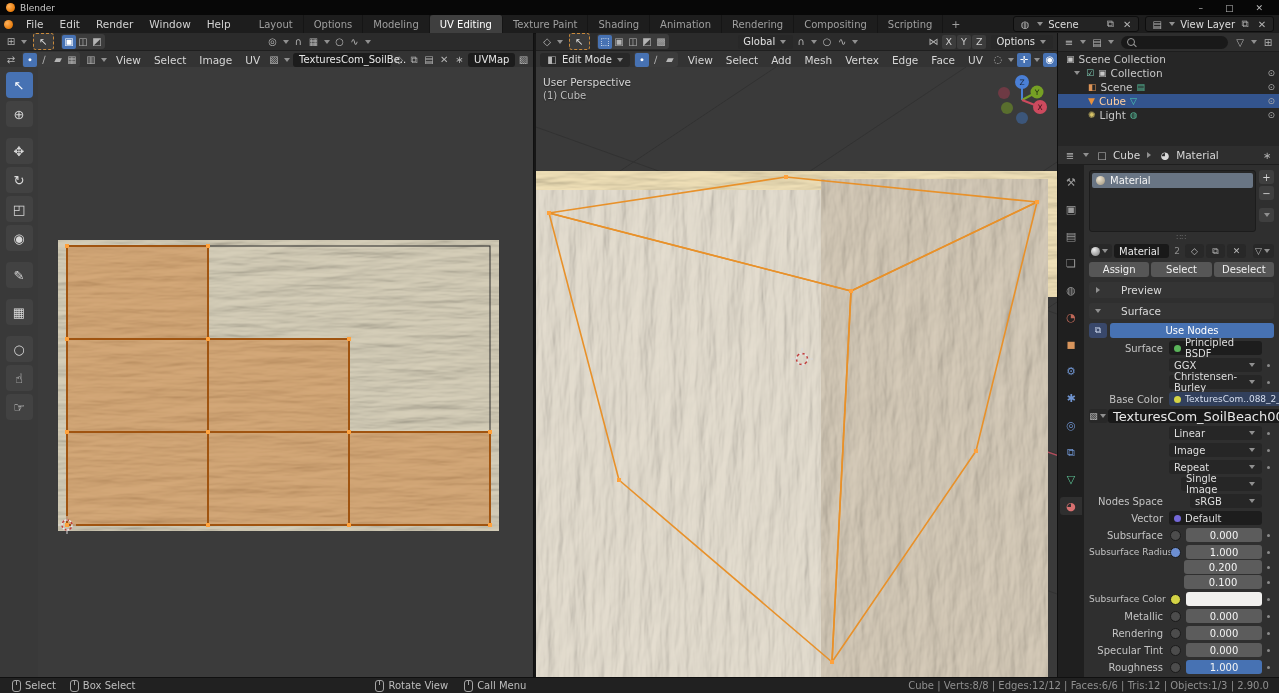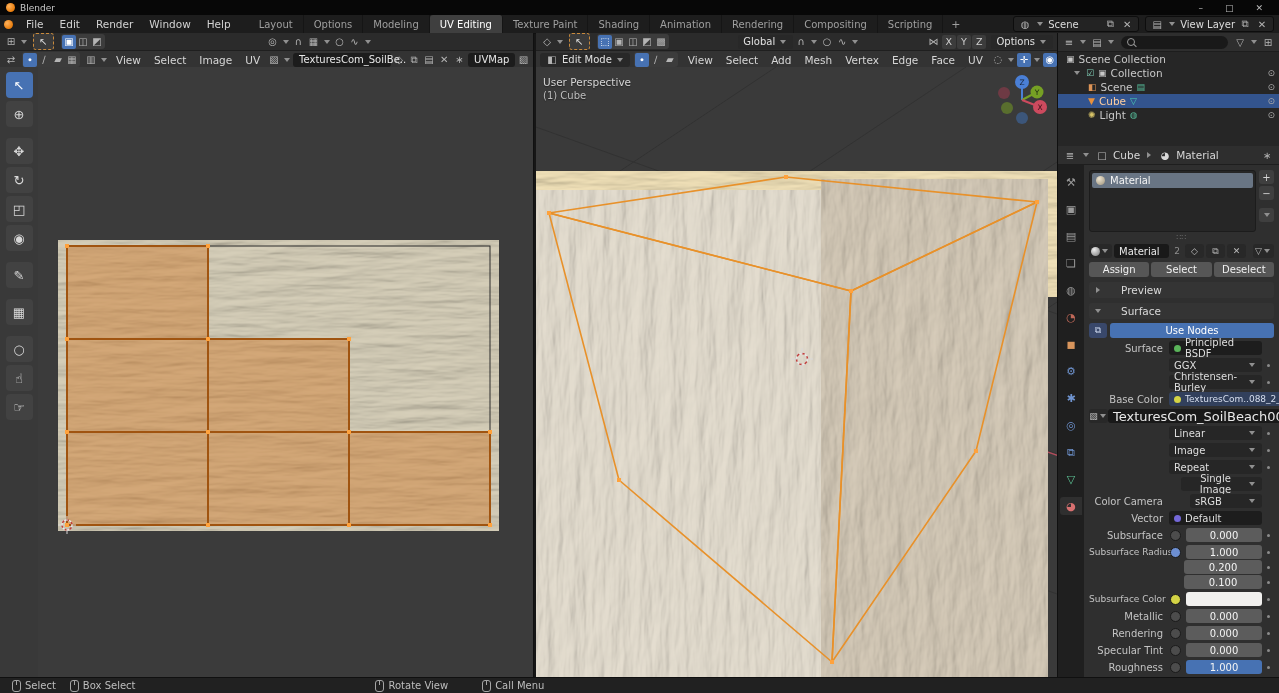--- a/index.html
+++ b/index.html
@@ -84,21 +84,21 @@
   .un-ic{width:18px;height:15px;background:#39486b;border-radius:3px;display:flex;align-items:center;justify-content:center;color:#cdd8ef;font-size:9px;}
   .un-btn{flex:1;background:#4772b3;border-radius:3px;height:15px;display:flex;align-items:center;justify-content:center;color:#fff;}
   .prow{display:flex;align-items:center;height:14px;margin-top:3px;}
   .prow.tight{margin-top:1px;}
   .plbl{width:74px;text-align:right;padding-right:6px;color:#c3c3c3;white-space:nowrap;flex:0 0 auto;}
   .dd{flex:1;background:#262626;border-radius:3px;height:14px;display:flex;align-items:center;padding:0 5px;gap:4px;color:#dedede;}
   .dd .caret{margin-left:auto;}
   .dd.link{background:#1d1d1d;}
   .dd.node{background:#32405c;color:#d6deee;}
   .dd.small{flex:0 0 62px;margin-left:auto;gap:6px;}
-  .dd.indent{margin-left:12px;text-align:center;}
+  .dd.indent{margin-left:12px;}
   .slider{flex:1;background:#5c5c5c;border-radius:3px;height:14px;display:flex;align-items:center;justify-content:center;color:#f4f4f4;}
   .slider.full{background:#4772b3;}
   .swatch{flex:1;background:#f1f0ee;border-radius:3px;height:14px;}
   .sock{width:9px;height:9px;border-radius:50%;background:#4c4c4c;border:1px solid #1b1b1b;margin:0 5px 0 1px;flex:0 0 auto;}
   .sock.blue{background:#6d8fd2;}
   .sock.yellow{background:#d3d345;}
   .decor{width:12px;display:flex;justify-content:center;flex:0 0 auto;}
   .decor i{width:3px;height:3px;border-radius:50%;background:#8b8b8b;}
   .dotc{width:7px;height:7px;border-radius:50%;flex:0 0 auto;}
   
@@ -655,21 +655,21 @@
         <div class="prow">
           <span class="plbl"></span>
           <div class="dd indent">
             <span>Single Image</span>
               <span class="caret"></span>
           </div>
           <span class="decor"></span>
         </div>
 
         <div class="prow">
-          <span class="plbl">Color Camera</span>
+          <span class="plbl">Nodes Space</span>
           <div class="dd small">
             <span>sRGB</span>
               <span class="caret"></span>
           </div>
           <span class="decor"></span>
         </div>
 
         <div class="prow">
           <span class="plbl">Vector</span>
           <div class="dd link">
@@ -790,19 +790,20 @@
       <span>Select</span>
     </div>
     <div class="hint" style="margin-left:14px">
       <span class="mouse"></span>
       <span>Box Select</span>
     </div>
     <div class="hint" style="margin-left:240px">
       <span class="mouse"></span>
       <span>Rotate View</span>
     </div>
-    <div class="hint" style="margin-left:34px">
+    <div class="hint" style="margin-left:16px">
       <span class="mouse"></span>
       <span>Call Menu</span>
     </div>
+    <span class="stats">Cube | Verts:8/8 | Edges:12/12 | Faces:6/6 | Tris:12 | Objects:1/3 | 2.90.0</span>
   </div>
 
 </div>
 
 </body></html>

